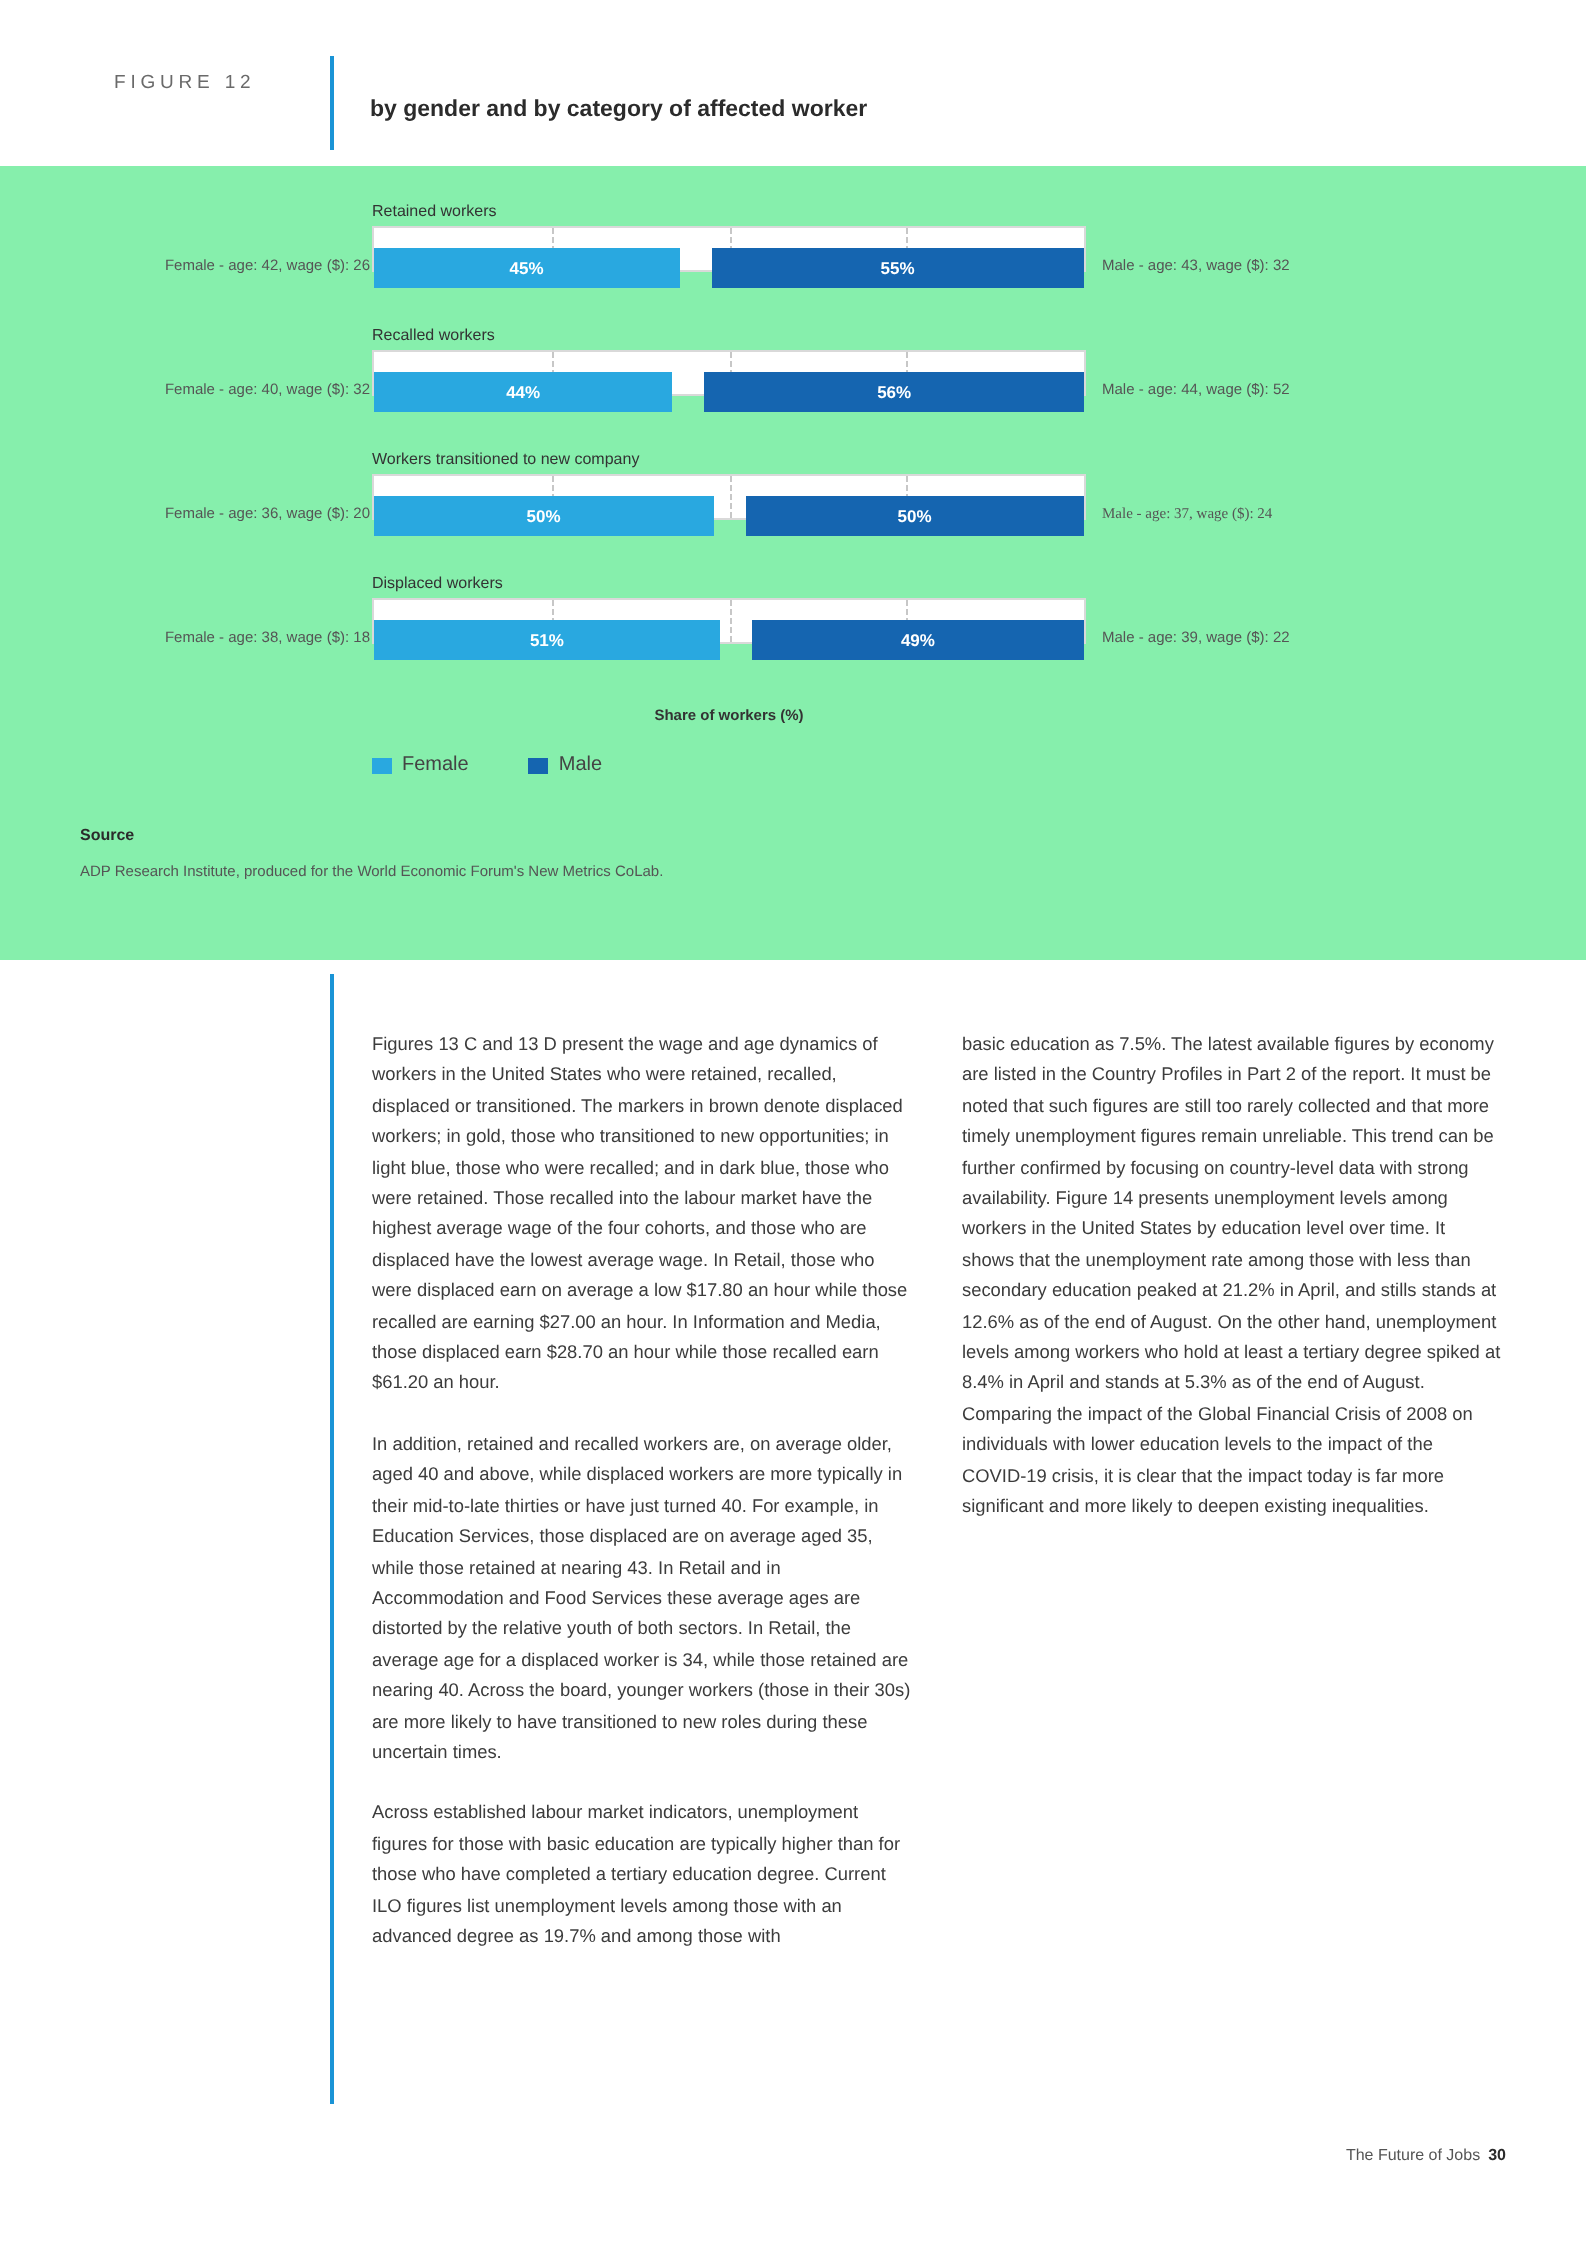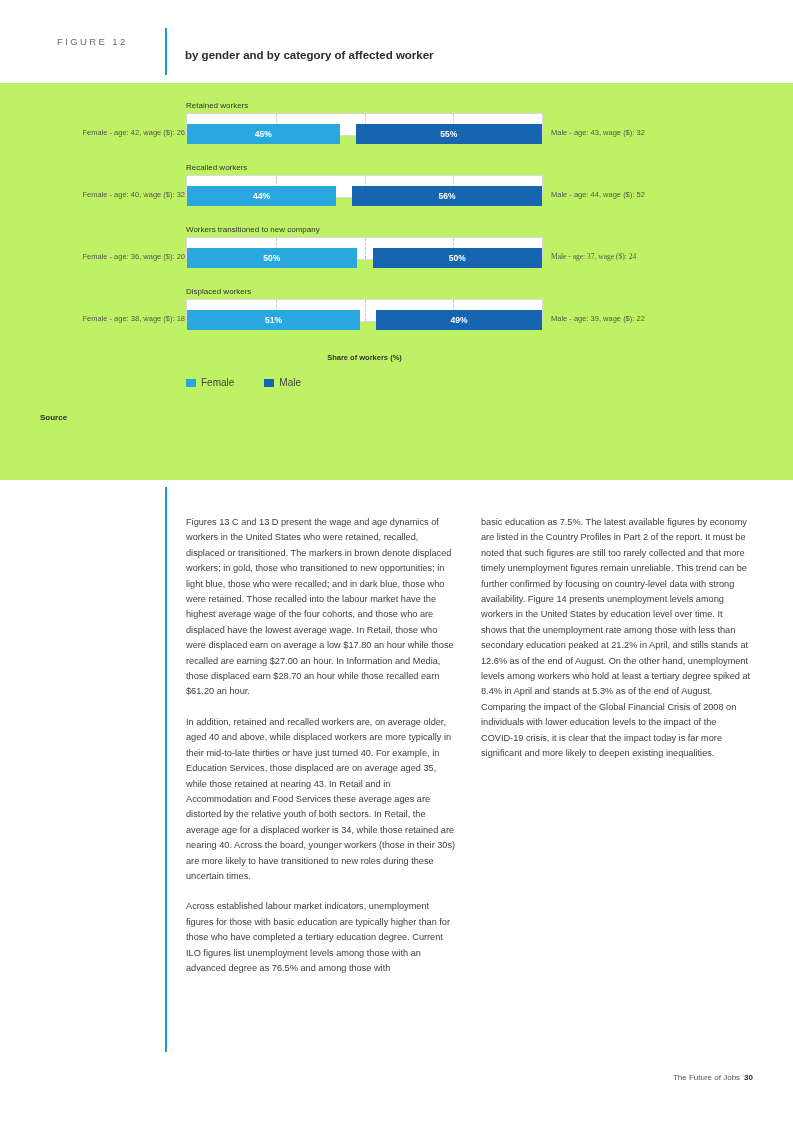--- a/index.html
+++ b/index.html
@@ -52,21 +52,21 @@
     line-height: 17px;
   }
 
   
   .chart-panel {
     position: absolute;
     top: 83px;
     left: 0;
     width: 793px;
     height: 397px;
-    background: #bef264;
+    background: #86efac;
   }
 
   .group {
     position: absolute;
     left: 0;
     width: 793px;
   }
   .group-title {
     position: absolute;
     left: 186px;
@@ -285,29 +285,30 @@
       <span>Female</span>
     </div>
     <div class="legend-item">
       <span class="swatch seg-male"></span>
       <span>Male</span>
     </div>
   </div>
 
   <div class="source-block">
     <div class="source-title">Source</div>
+    <div class="source-text">ADP Research Institute, produced for the World Economic Forum's New Metrics CoLab.</div>
   </div>
 </div>
 
 <div class="body-rule"></div>
 
 <div class="col left">
   <p>Figures 13 C and 13 D present the wage and age dynamics of workers in the United States who were retained, recalled, displaced or transitioned. The markers in brown denote displaced workers; in gold, those who transitioned to new opportunities; in light blue, those who were recalled; and in dark blue, those who were retained. Those recalled into the labour market have the highest average wage of the four cohorts, and those who are displaced have the lowest average wage. In Retail, those who were displaced earn on average a low $17.80 an hour while those recalled are earning $27.00 an hour. In Information and Media, those displaced earn $28.70 an hour while those recalled earn $61.20 an hour.</p>
   <p>In addition, retained and recalled workers are, on average older, aged 40 and above, while displaced workers are more typically in their mid-to-late thirties or have just turned 40. For example, in Education Services, those displaced are on average aged 35, while those retained at nearing 43. In Retail and in Accommodation and Food Services these average ages are distorted by the relative youth of both sectors. In Retail, the average age for a displaced worker is 34, while those retained are nearing 40. Across the board, younger workers (those in their 30s) are more likely to have transitioned to new roles during these uncertain times.</p>
-  <p>Across established labour market indicators, unemployment figures for those with basic education are typically higher than for those who have completed a tertiary education degree. Current ILO figures list unemployment levels among those with an advanced degree as 76.5% and among those with</p>
+  <p>Across established labour market indicators, unemployment figures for those with basic education are typically higher than for those who have completed a tertiary education degree. Current ILO figures list unemployment levels among those with an advanced degree as 19.7% and among those with</p>
 </div>
 
 <div class="col right">
   <p>basic education as 7.5%. The latest available figures by economy are listed in the Country Profiles in Part 2 of the report. It must be noted that such figures are still too rarely collected and that more timely unemployment figures remain unreliable. This trend can be further confirmed by focusing on country-level data with strong availability. Figure 14 presents unemployment levels among workers in the United States by education level over time. It shows that the unemployment rate among those with less than secondary education peaked at 21.2% in April, and stills stands at 12.6% as of the end of August. On the other hand, unemployment levels among workers who hold at least a tertiary degree spiked at 8.4% in April and stands at 5.3% as of the end of August. Comparing the impact of the Global Financial Crisis of 2008 on individuals with lower education levels to the impact of the COVID-19 crisis, it is clear that the impact today is far more significant and more likely to deepen existing inequalities.</p>
 </div>
 
 <div class="footer">
   <span>The Future of Jobs</span><span class="pg">30</span>
 </div>
 

